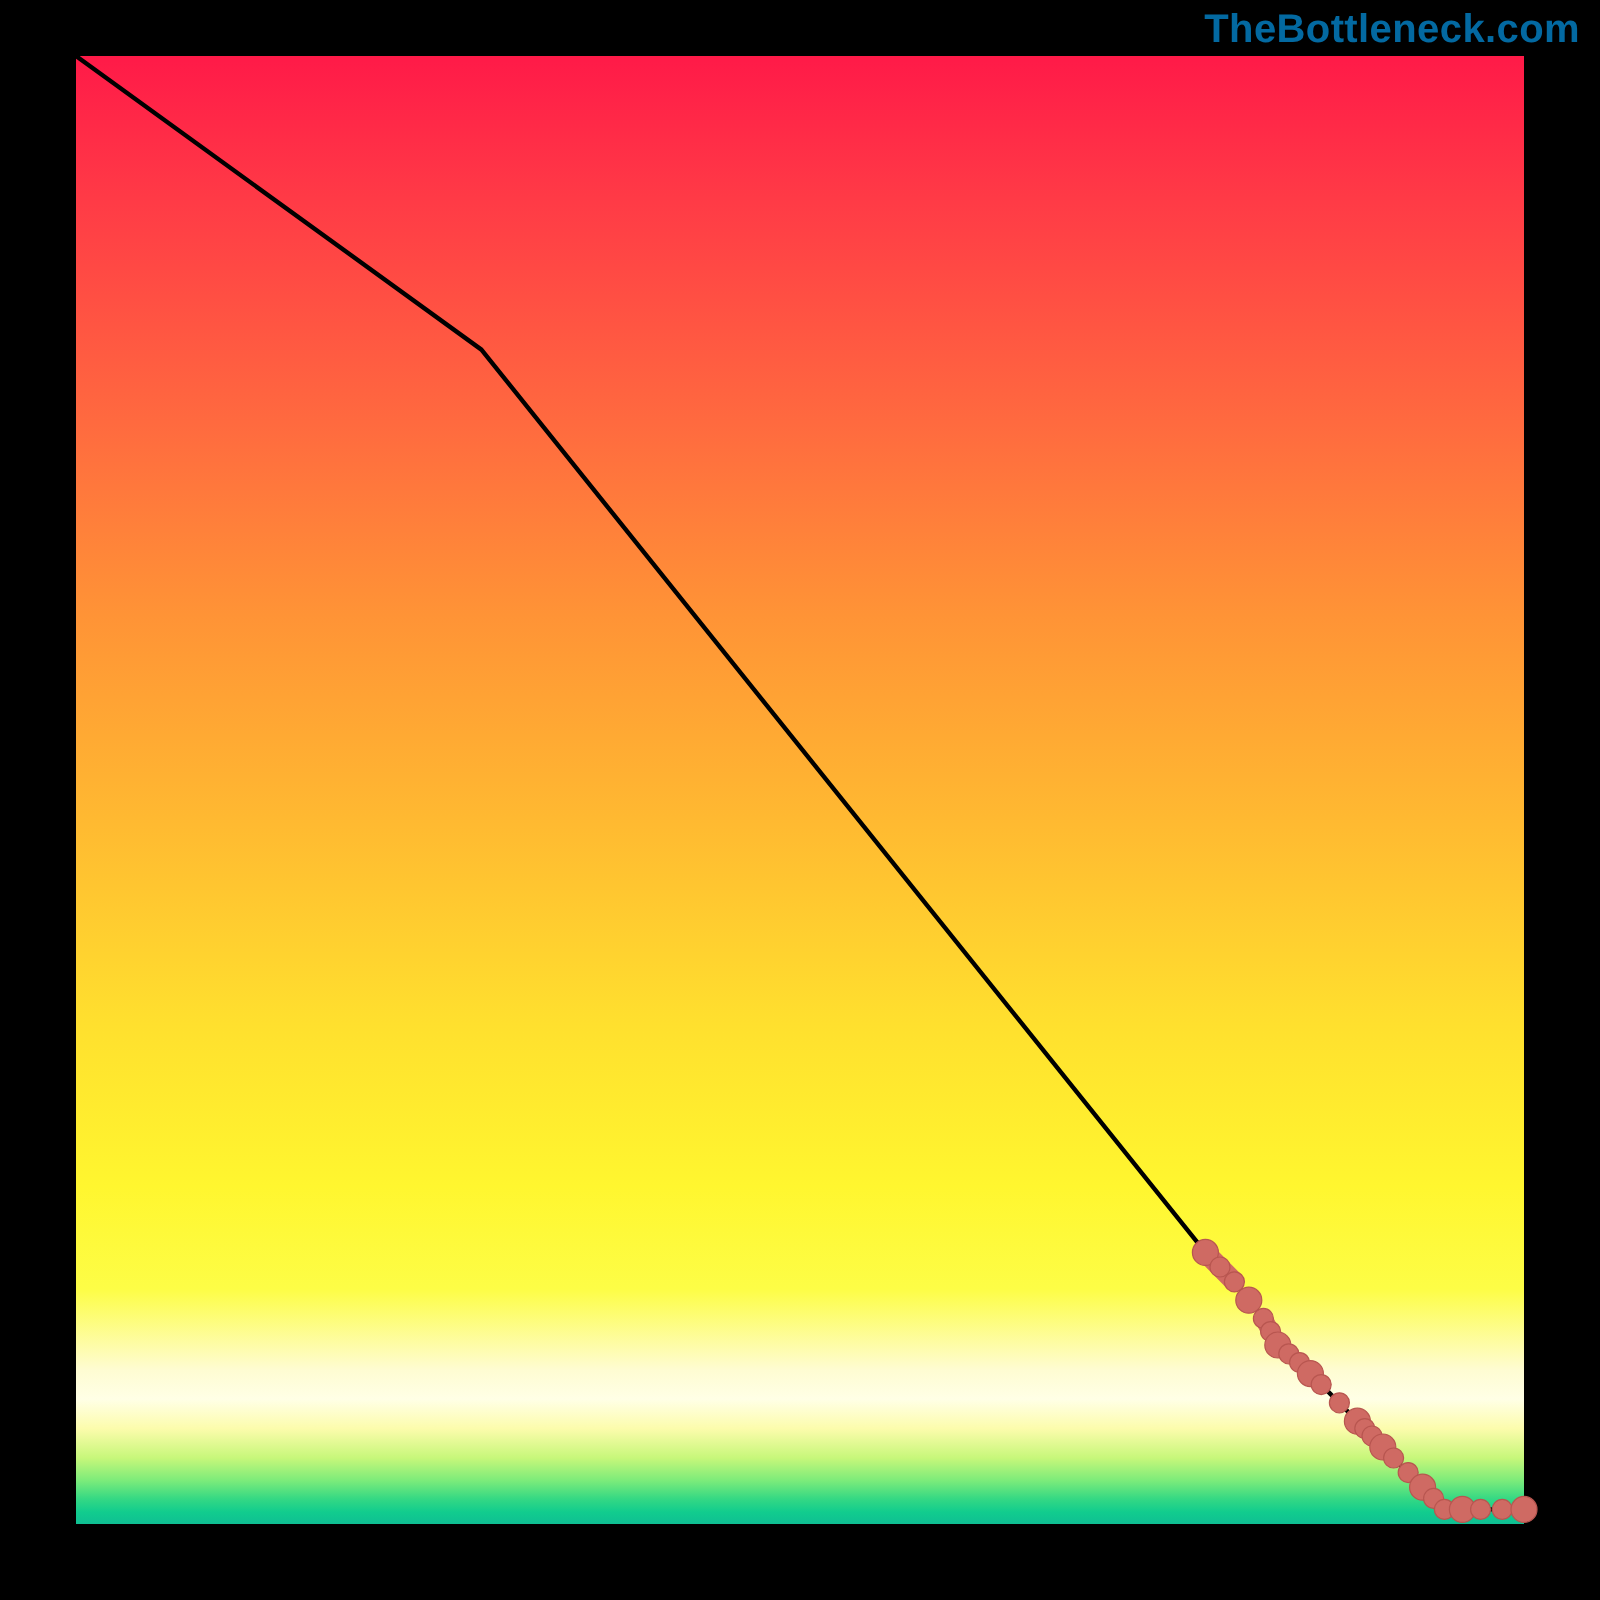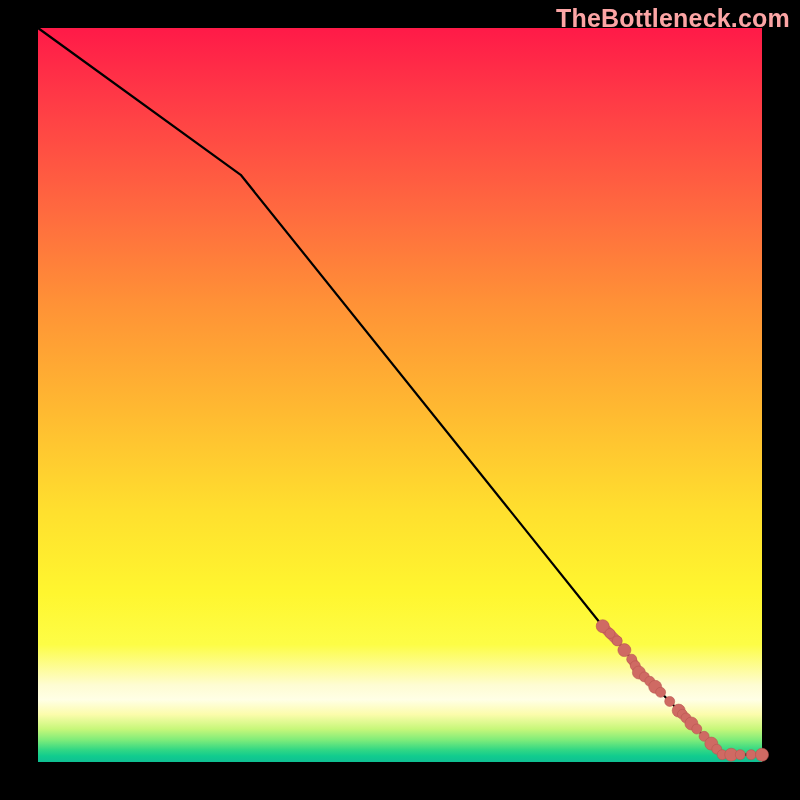--- a/index.html
+++ b/index.html
@@ -14,23 +14,23 @@
   .frame {
     position: relative;
     width: 800px;
     height: 800px;
     background: #000;
   }
   .credit {
     position: absolute;
     top: 4px;
     right: 10px;
-    font-size: 25px;
+    font-size: 20px;
     font-weight: 600;
-    color: #fca5a5;
+    color: #0369a1;
     letter-spacing: 0.2px;
     z-index: 10;
   }
   .plot-area {
     position: absolute;
     left: 38px;
     top: 28px;
     width: 724px;
     height: 734px;
     

